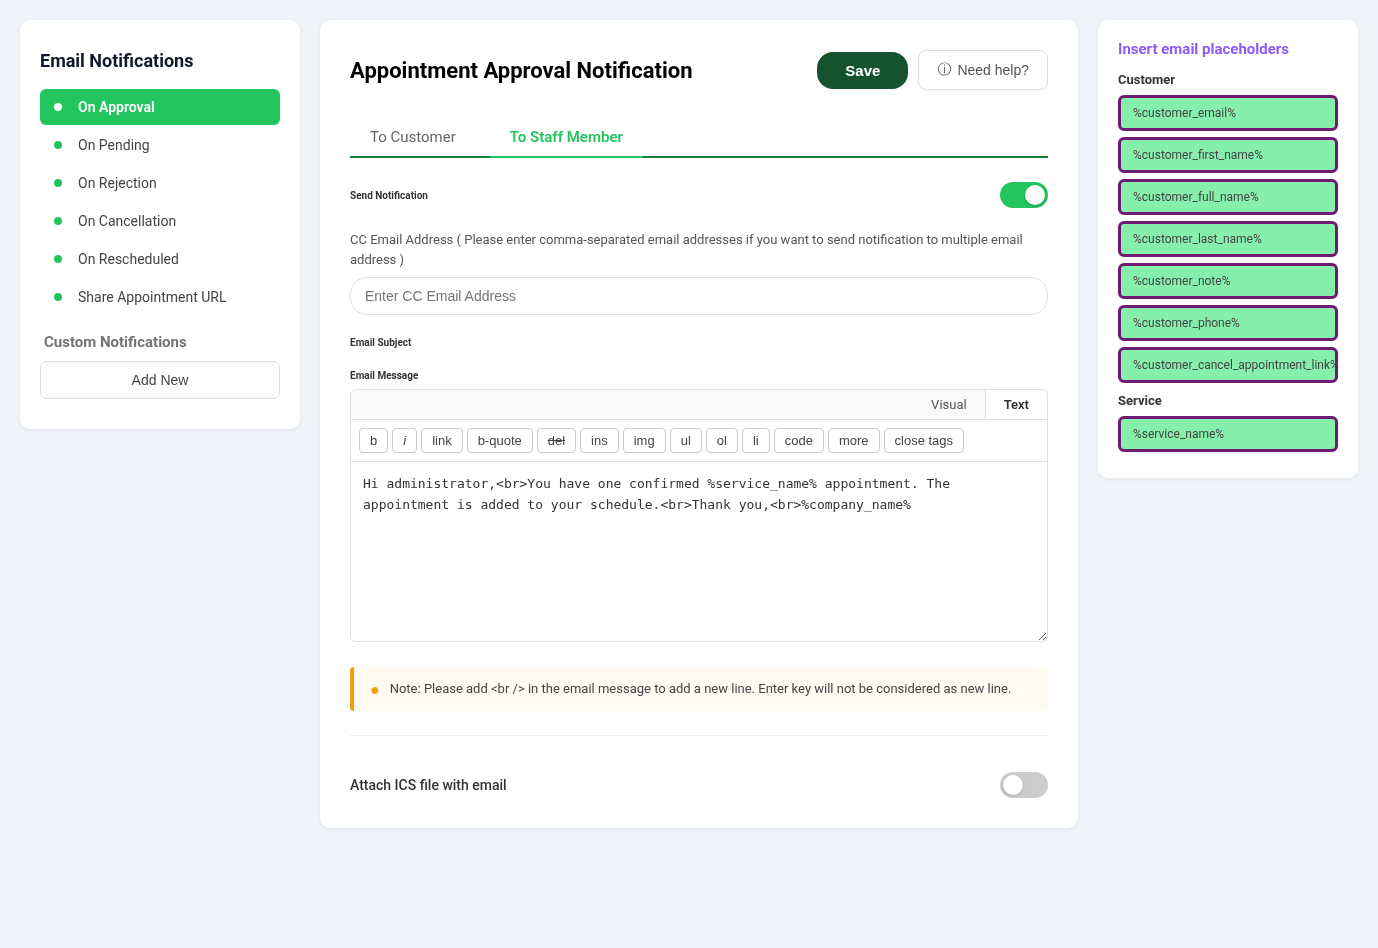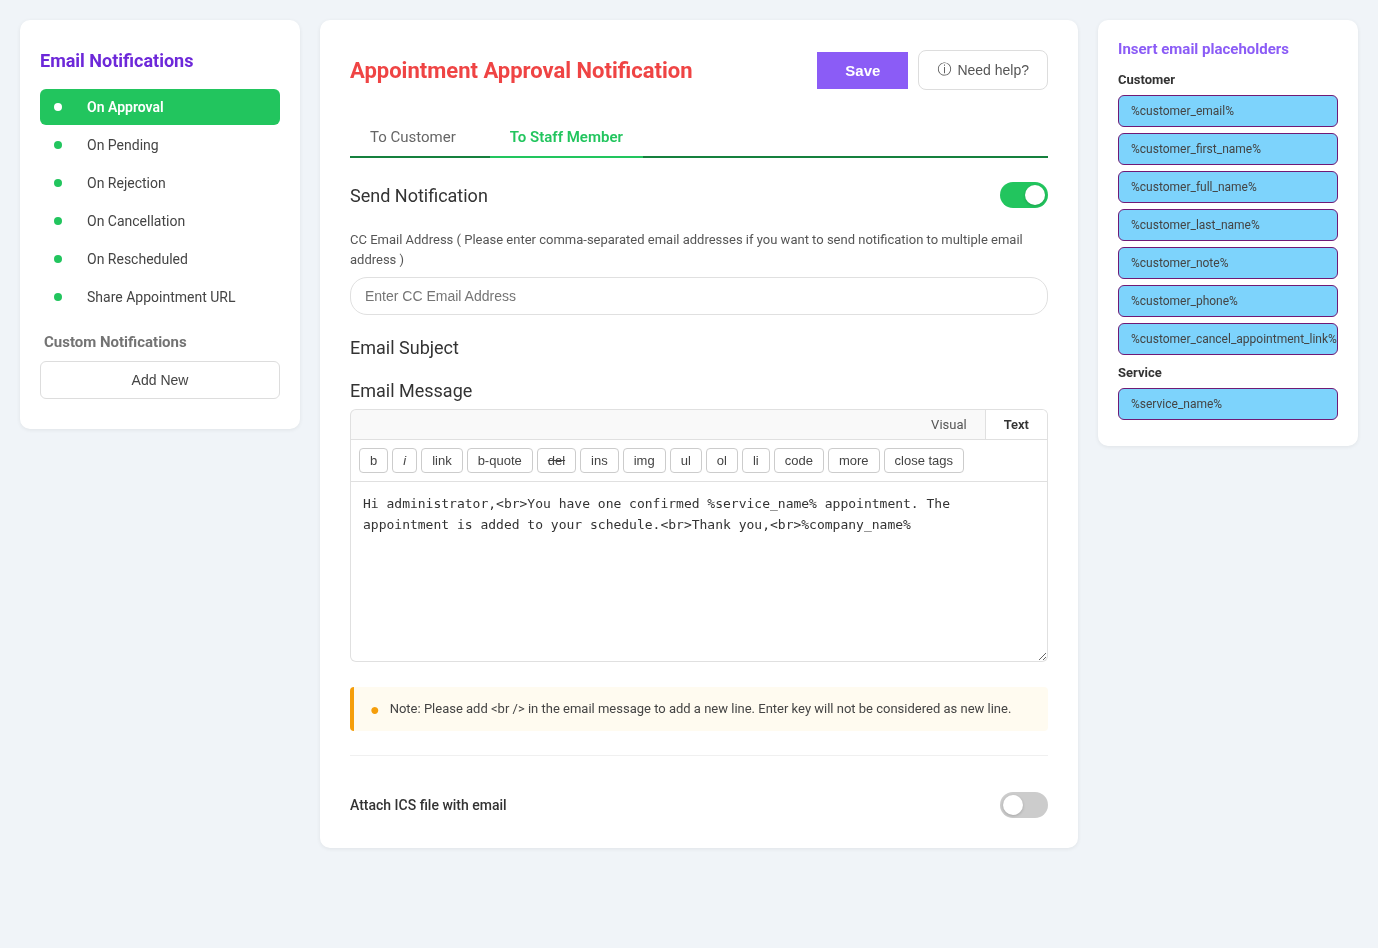--- a/index.html
+++ b/index.html
@@ -24,27 +24,27 @@
       background: #fff;
       border-radius: 10px;
       padding: 30px 20px;
       flex-shrink: 0;
       box-shadow: 0 1px 4px rgba(0,0,0,0.07);
       height: fit-content;
     }
     .sidebar-title {
       font-size: 18px;
       font-weight: 700;
-      color: #6d28d9;
+      color: #0f172a;
       margin-bottom: 18px;
     }
     .sidebar-item {
       display: flex;
       align-items: center;
-      gap: 25px;
+      gap: 16px;
       padding: 10px 14px;
       border-radius: 6px;
       cursor: pointer;
       font-size: 14px;
       color: #444;
       margin-bottom: 2px;
     }
     .sidebar-item.active {
       background: #22c55e;
       color: #fff;
@@ -87,33 +87,33 @@
     }
     .main-header {
       display: flex;
       align-items: center;
       justify-content: space-between;
       margin-bottom: 28px;
     }
     .main-title {
       font-size: 22px;
       font-weight: 700;
-      color: #ef4444;
+      color: #000000;
     }
     .header-actions {
       display: flex;
       gap: 10px;
       align-items: center;
     }
     .save-btn {
-      background: #8b5cf6;
+      background: #14532d;
       color: #fff;
       border: none;
       padding: 10px 28px;
-      border-radius: 0;
+      border-radius: 16px;
       font-size: 15px;
       font-weight: 600;
       cursor: pointer;
     }
     .help-btn {
       display: flex;
       align-items: center;
       gap: 6px;
       border: 1px solid #ddd;
       padding: 10px 18px;
@@ -147,22 +147,22 @@
 
     
     .form-section { margin-bottom: 22px; }
     .form-row {
       display: flex;
       align-items: center;
       justify-content: space-between;
       margin-bottom: 22px;
     }
     .form-label {
-      font-size: 18px;
-      font-weight: 400;
+      font-size: 10px;
+      font-weight: 700;
       color: #333;
       margin-bottom: 8px;
       display: block;
     }
     .form-label-desc {
       font-size: 13px;
       color: #555;
       margin-bottom: 8px;
       line-height: 1.5;
     }
@@ -313,27 +313,27 @@
     }
     .placeholder-section-title {
       font-size: 13px;
       font-weight: 700;
       color: #333;
       margin: 10px 0 8px;
     }
     .placeholder-tag {
       display: block;
       padding: 8px 12px;
-      border: 1px solid #701a75;
+      border: 3px solid #701a75;
       border-radius: 6px;
       margin-bottom: 6px;
       font-size: 12px;
       color: #444;
       cursor: pointer;
-      background: #7dd3fc;
+      background: #86efac;
     }
 
     
     .right-panel::-webkit-scrollbar { width: 6px; }
     .right-panel::-webkit-scrollbar-track { background: #f1f1f1; }
     .right-panel::-webkit-scrollbar-thumb { background: #ccc; border-radius: 3px; }
   </style>
 </head>
 <body>
 

